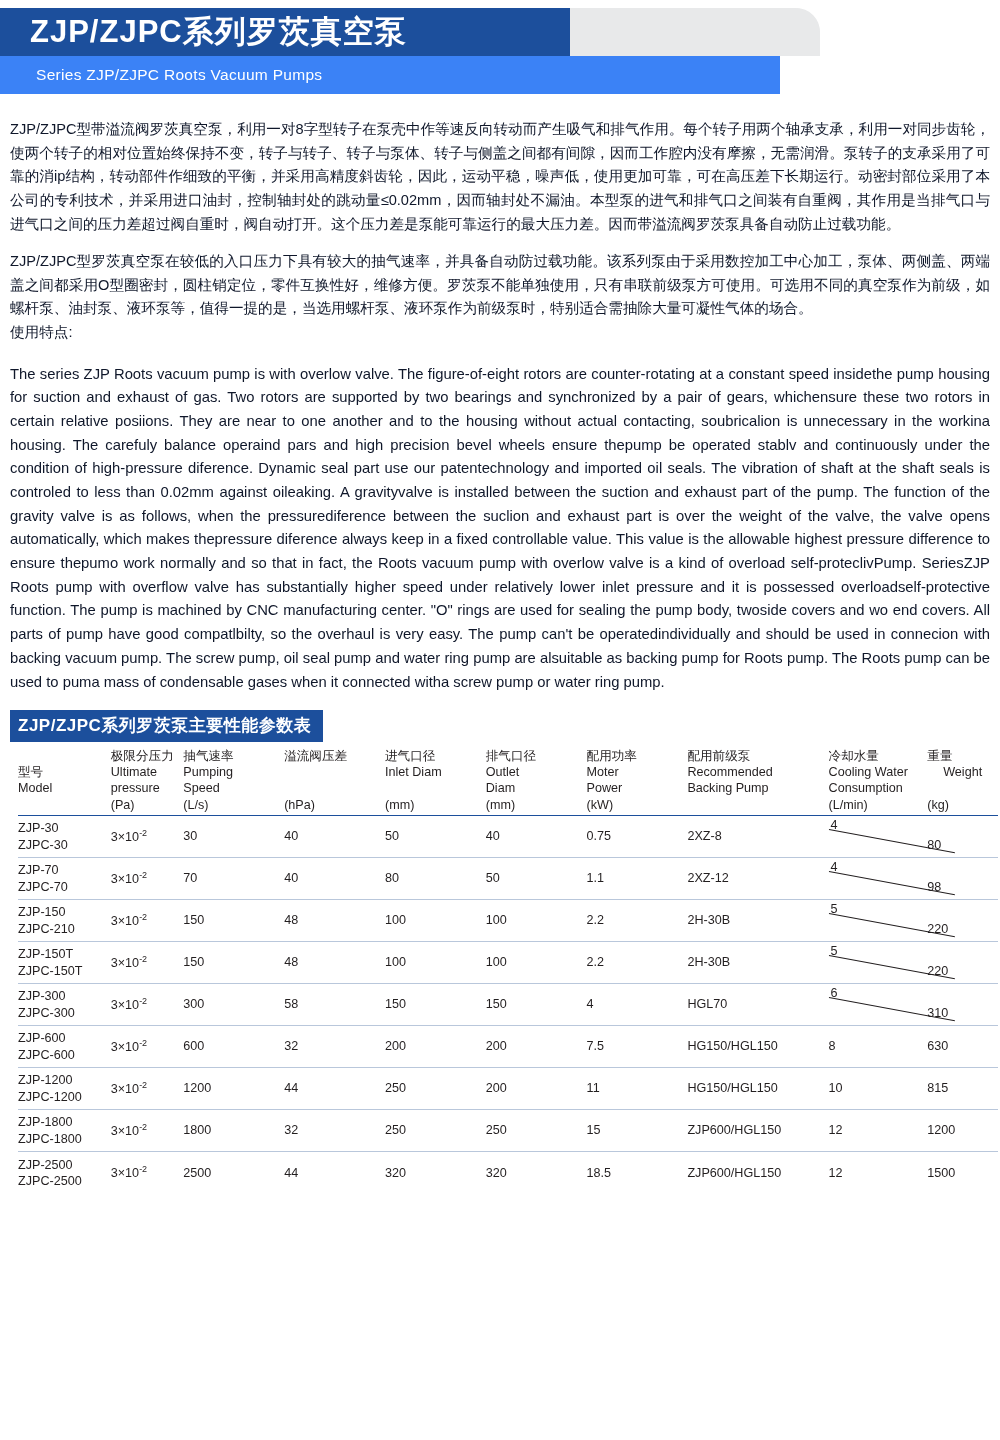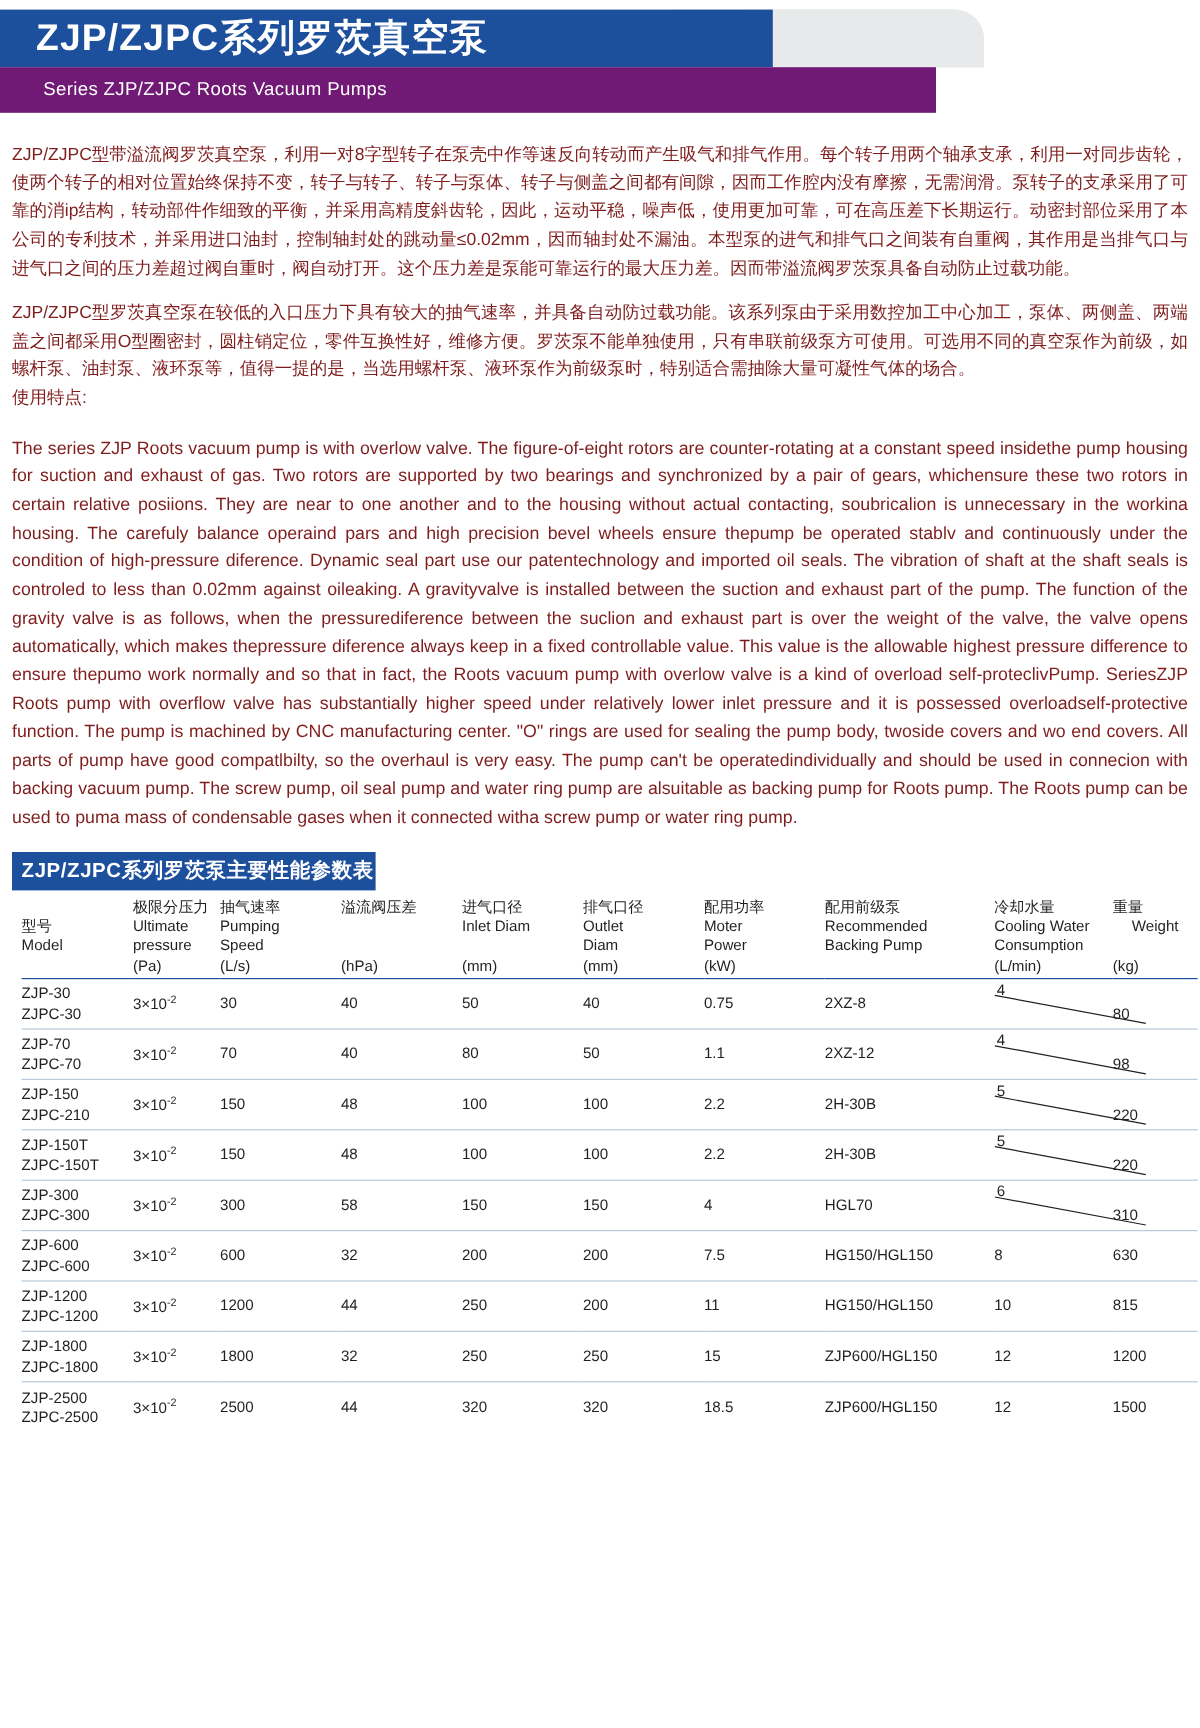--- a/index.html
+++ b/index.html
@@ -9,36 +9,36 @@
     background: #ffffff;
     font-family: "Liberation Sans", sans-serif;
     color: #231f20;
   }
   .page { position: relative; width: 1000px; height: 1440px; overflow: hidden; }
 
   
   .header { position: relative; width: 1000px; height: 100px; }
   .hdr-blue {
     position: absolute; left: 0; top: 8px;
-    width: 644px; height: 48px;
+    width: 570px; height: 48px;
     background: #1c4f9c;
     display: flex; align-items: center;
   }
   .hdr-blue .title-cn {
     color: #ffffff;
     font-size: 31px;
     font-weight: bold;
     letter-spacing: 1px;
     padding-left: 30px;
     white-space: nowrap;
   }
   .hdr-green {
     position: absolute; left: 0; top: 56px;
     width: 780px; height: 38px;
-    background: #701a75;
+    background: #3b82f6;
     display: flex; align-items: center;
   }
   .hdr-green .title-en {
     color: #ffffff;
     font-size: 15.5px;
     padding-left: 36px;
     letter-spacing: .3px;
     white-space: nowrap;
   }
   .hdr-arc {
@@ -55,35 +55,35 @@
     border-top-right-radius: 24px;
   }
 
   
   .content { padding: 0 10px 0 10px; }
   p.para {
     margin: 0 0 0 0;
     font-size: 14.6px;
     line-height: 1.62;
     text-align: justify;
-    color: #7f1d1d;
+    color: #0f172a;
   }
   .cn { font-size: 14.6px; line-height: 1.62; }
   .spacer-sm { height: 14px; }
   .spacer-md { height: 18px; }
   .en-block p.para { font-size: 14.8px; line-height: 1.60; }
 
   
   .tbl-banner {
     display: inline-block;
     background: #1c4f9c;
     color: #fff;
     font-size: 17px;
     font-weight: bold;
-    padding: 4px 2px 5px 8px;
+    padding: 4px 12px 5px 8px;
     margin: 16px 0 6px 0;
     letter-spacing: .5px;
   }
 
   
   table.spec {
     width: 980px;
     border-collapse: collapse;
     margin-left: 8px;
     font-size: 12.6px;

